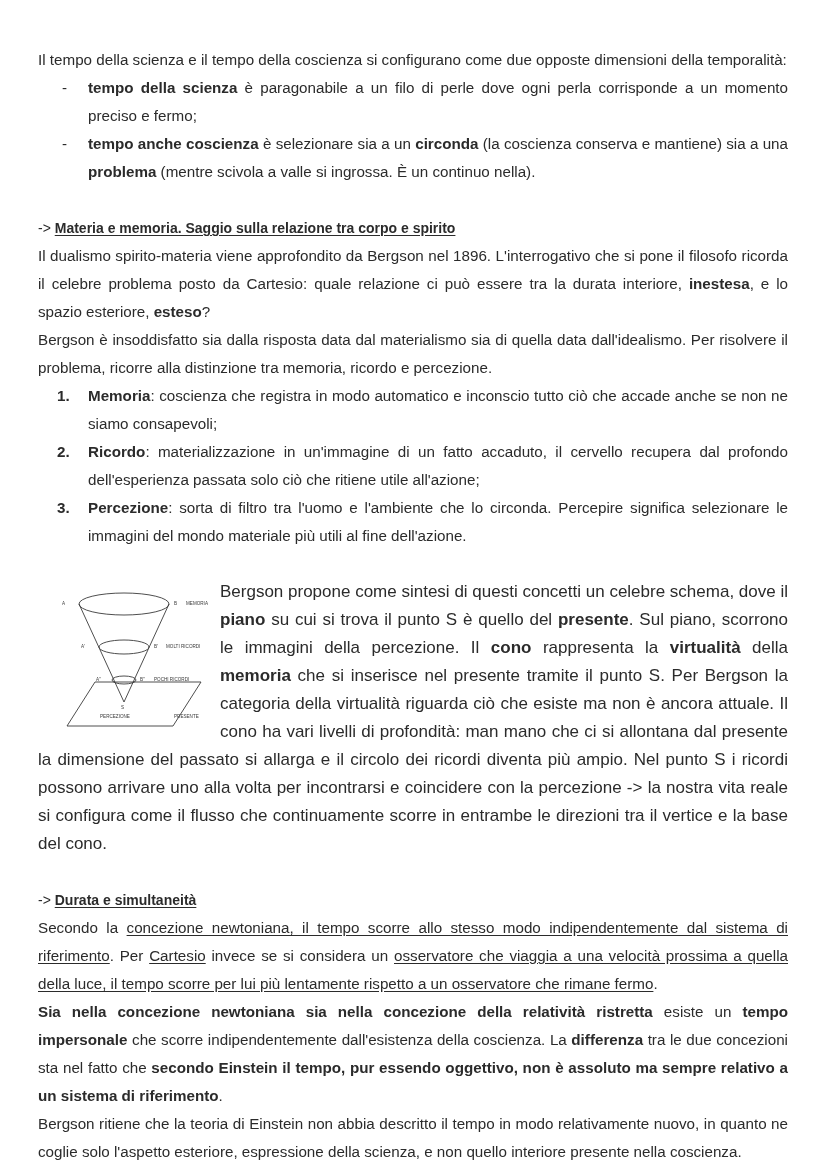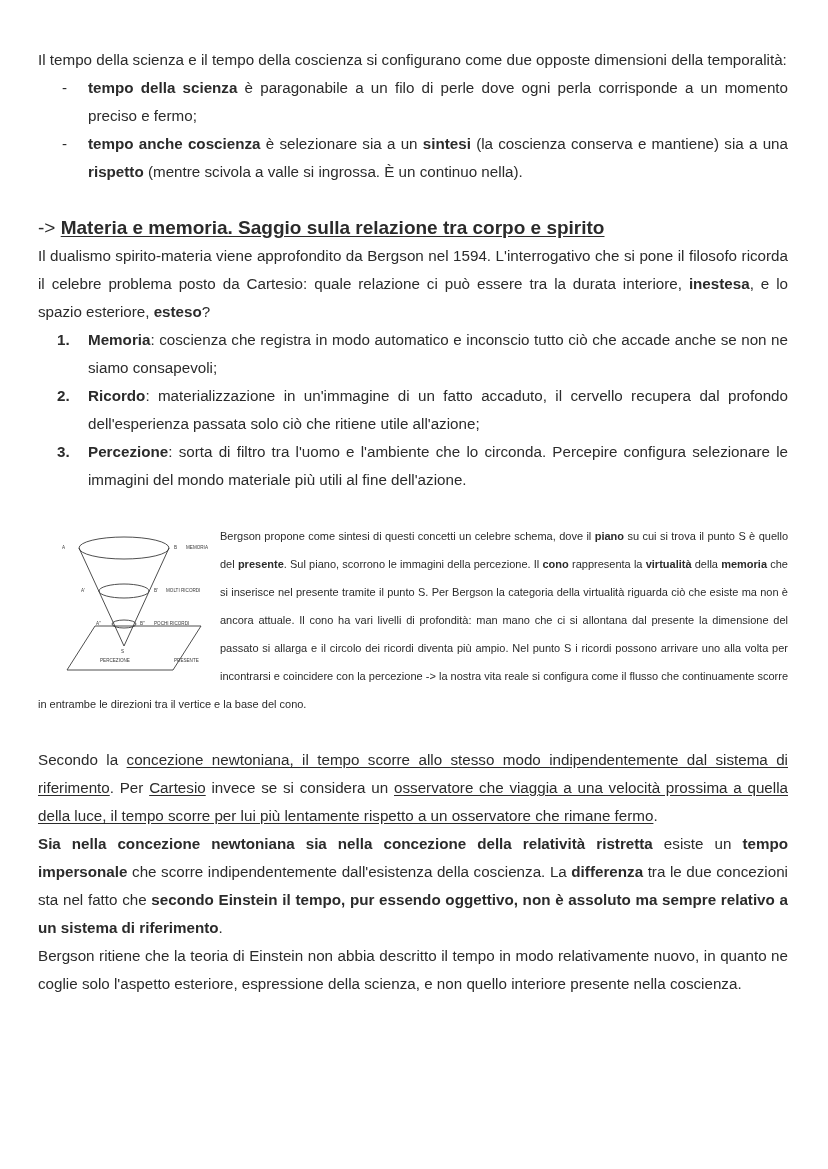--- a/index.html
+++ b/index.html
@@ -28,21 +28,21 @@
     line-height: 28px;
     text-align: justify;
     text-justify: inter-word;
     hyphens: none;
   }
   b, .b { font-weight: bold; }
   i, .i { font-style: italic; }
   u, .u { text-decoration: underline; text-underline-offset: 2px; }
   .heading {
     margin: 0;
-    font-size: 19px;
+    font-size: 14px;
     line-height: 28px;
   }
   .heading .hd-txt {
     text-decoration: underline;
     text-underline-offset: 2px;
     font-weight: bold;
   }
   .spacer-lg { height: 28px; }
 
   
@@ -89,57 +89,58 @@
   
   .figure-block { overflow: hidden; }
   .figure {
     float: left;
     width: 172px;
     height: 152px;
     margin: 6px 10px 2px 0px;
   }
   .figure svg { display: block; }
   .fig-flow {
-    font-size: 11px;
+    font-size: 17px;
     line-height: 28px;
     text-align: justify;
   }
 </style>
 </head>
 <body>
 
 <div class="page">
 
   <p class="para">Il tempo della scienza e il tempo della coscienza si configurano come due opposte dimensioni della temporalità:</p>
 
   <ul class="dash-list">
     <li>
       <span class="marker">-</span><b>tempo della scienza</b><span> è paragonabile a un filo di perle dove ogni perla corrisponde a un momento preciso e fermo;</span>
     </li>
     <li>
-      <span class="marker">-</span><b>tempo anche coscienza</b><span> è selezionare sia a un </span><b>sintesi</b><span> (la coscienza conserva e mantiene) sia a una </span><b>rispetto</b><span> (mentre scivola a valle si ingrossa. È un continuo nella).</span>
+      <span class="marker">-</span><b>tempo anche coscienza</b><span> è selezionare sia a un </span><b>circonda</b><span> (la coscienza conserva e mantiene) sia a una </span><b>problema</b><span> (mentre scivola a valle si ingrossa. È un continuo nella).</span>
     </li>
   </ul>
 
   <div class="spacer-lg"></div>
 
   <div class="heading"><span>-&gt; </span><span class="hd-txt">Materia e memoria. Saggio sulla relazione tra corpo e spirito</span></div>
 
-  <p class="para"><span>Il dualismo spirito-materia viene approfondito da Bergson nel 1594. L'interrogativo che si pone il filosofo ricorda il celebre problema posto da Cartesio: quale relazione ci può essere tra la durata interiore, </span><b>inestesa</b><span>, e lo spazio esteriore, </span><b>esteso</b><span>?</span></p>
+  <p class="para"><span>Il dualismo spirito-materia viene approfondito da Bergson nel 1896. L'interrogativo che si pone il filosofo ricorda il celebre problema posto da Cartesio: quale relazione ci può essere tra la durata interiore, </span><b>inestesa</b><span>, e lo spazio esteriore, </span><b>esteso</b><span>?</span></p>
 
+  <p class="para">Bergson è insoddisfatto sia dalla risposta data dal materialismo sia di quella data dall'idealismo. Per risolvere il problema, ricorre alla distinzione tra memoria, ricordo e percezione.</p>
 
   <ol class="num-list">
     <li>
       <span class="marker">1.</span><b>Memoria</b><span>: coscienza che registra in modo automatico e inconscio tutto ciò che accade anche se non ne siamo consapevoli;</span>
     </li>
     <li>
       <span class="marker">2.</span><b>Ricordo</b><span>: materializzazione in un'immagine di un fatto accaduto, il cervello recupera dal profondo dell'esperienza passata solo ciò che ritiene utile all'azione;</span>
     </li>
     <li>
-      <span class="marker">3.</span><b>Percezione</b><span>: sorta di filtro tra l'uomo e l'ambiente che lo circonda. Percepire configura selezionare le immagini del mondo materiale più utili al fine dell'azione.</span>
+      <span class="marker">3.</span><b>Percezione</b><span>: sorta di filtro tra l'uomo e l'ambiente che lo circonda. Percepire significa selezionare le immagini del mondo materiale più utili al fine dell'azione.</span>
     </li>
   </ol>
 
   <div class="spacer-lg"></div>
 
   <div class="figure-block">
     <div class="figure">
       <svg width="172" height="152" viewBox="0 0 172 152">
         <g fill="none" stroke="#3a3a3a" stroke-width="0.9">
 
@@ -169,20 +170,21 @@
           <text x="62" y="134">PERCEZIONE</text>
           <text x="136" y="134">PRESENTE</text>
         </g>
       </svg>
     </div>
     <div class="fig-flow"><span>Bergson propone come sintesi di questi concetti un celebre schema, dove il </span><b>piano</b><span> su cui si trova il punto S è quello del </span><b>presente</b><span>. Sul piano, scorrono le immagini della percezione. Il </span><b>cono</b><span> rappresenta la </span><b>virtualità</b><span> della </span><b>memoria</b><span> che si inserisce nel presente tramite il punto S. Per Bergson la categoria della virtualità riguarda ciò che esiste ma non è ancora attuale. Il cono ha vari livelli di profondità: man mano che ci si allontana dal presente la dimensione del passato si allarga e il circolo dei ricordi diventa più ampio. Nel punto S i ricordi possono arrivare uno alla volta per incontrarsi e coincidere con la percezione -&gt; la nostra vita reale si configura come il flusso che continuamente scorre in entrambe le direzioni tra il vertice e la base del cono.</span></div>
   </div>
 
   <div class="spacer-lg"></div>
 
+  <div class="heading"><span>-&gt; </span><span class="hd-txt">Durata e simultaneità</span></div>
 
 
   <p class="para"><span>Secondo la </span><u>concezione newtoniana, il tempo scorre allo stesso modo indipendentemente dal sistema di riferimento</u><span>. Per </span><u>Cartesio</u><span> invece se si considera un </span><u>osservatore che viaggia a una velocità prossima a quella della luce, il tempo scorre per lui più lentamente rispetto a un osservatore che rimane fermo</u><span>.</span></p>
 
   <p class="para"><b>Sia nella concezione newtoniana sia nella concezione della relatività ristretta</b><span> esiste un </span><b>tempo impersonale</b><span> che scorre indipendentemente dall'esistenza della coscienza. La </span><b>differenza</b><span> tra le due concezioni sta nel fatto che </span><b>secondo Einstein il tempo, pur essendo oggettivo, non è assoluto ma sempre relativo a un sistema di riferimento</b><span>.</span></p>
 
   <p class="para">Bergson ritiene che la teoria di Einstein non abbia descritto il tempo in modo relativamente nuovo, in quanto ne coglie solo l'aspetto esteriore, espressione della scienza, e non quello interiore presente nella coscienza.</p>
 
 </div>
 

